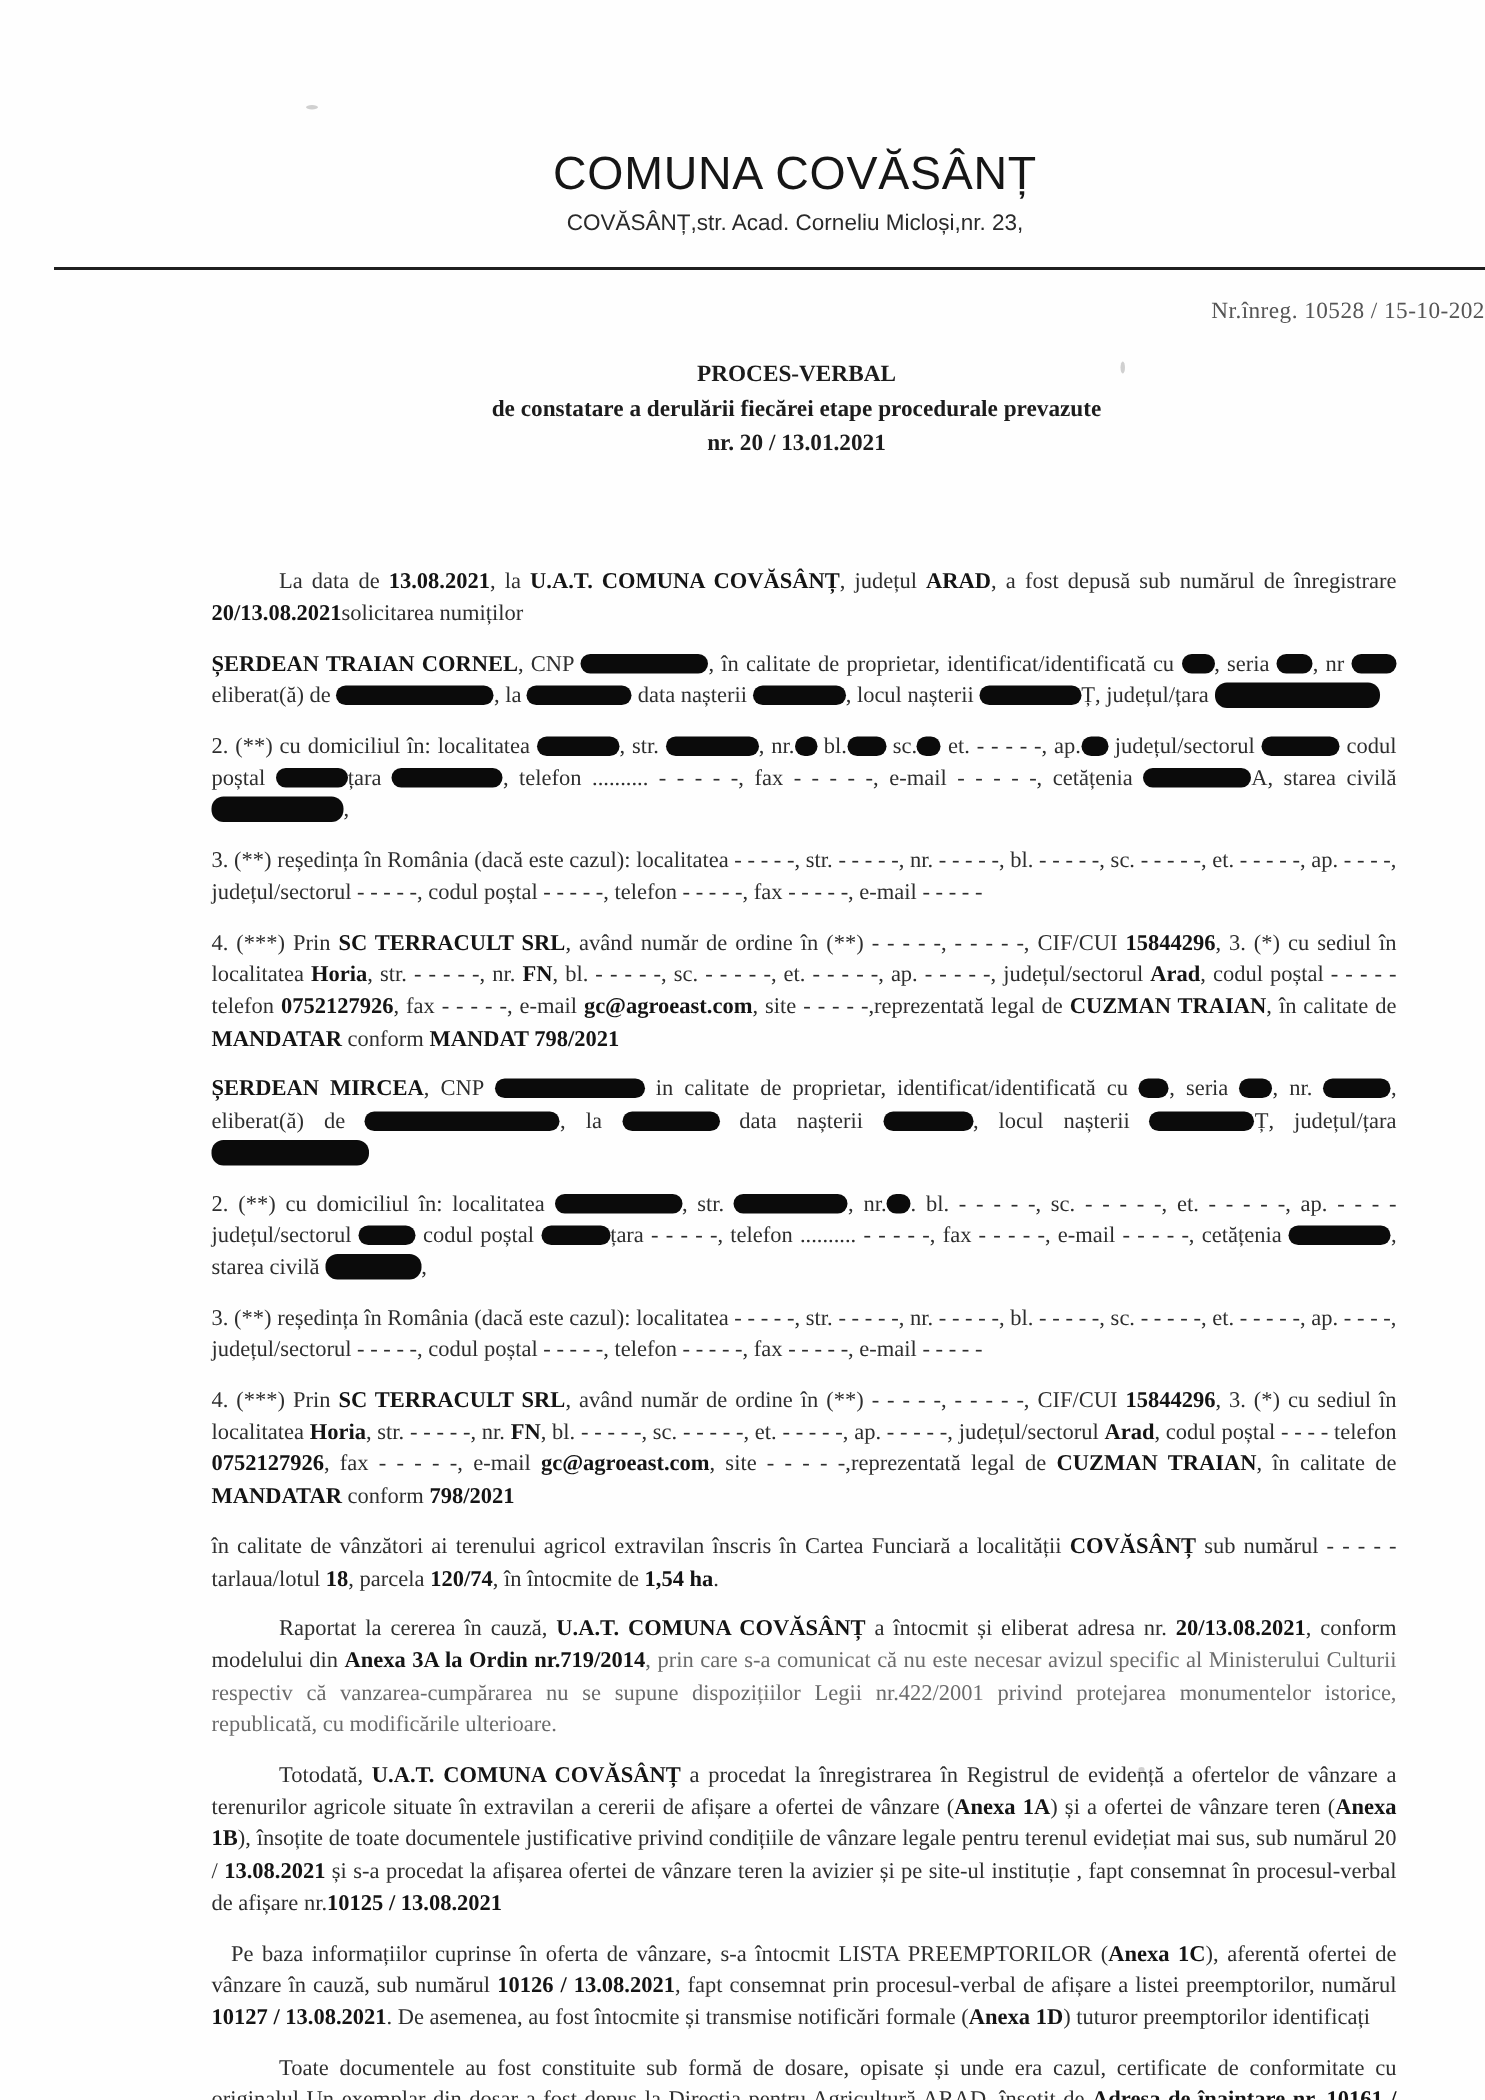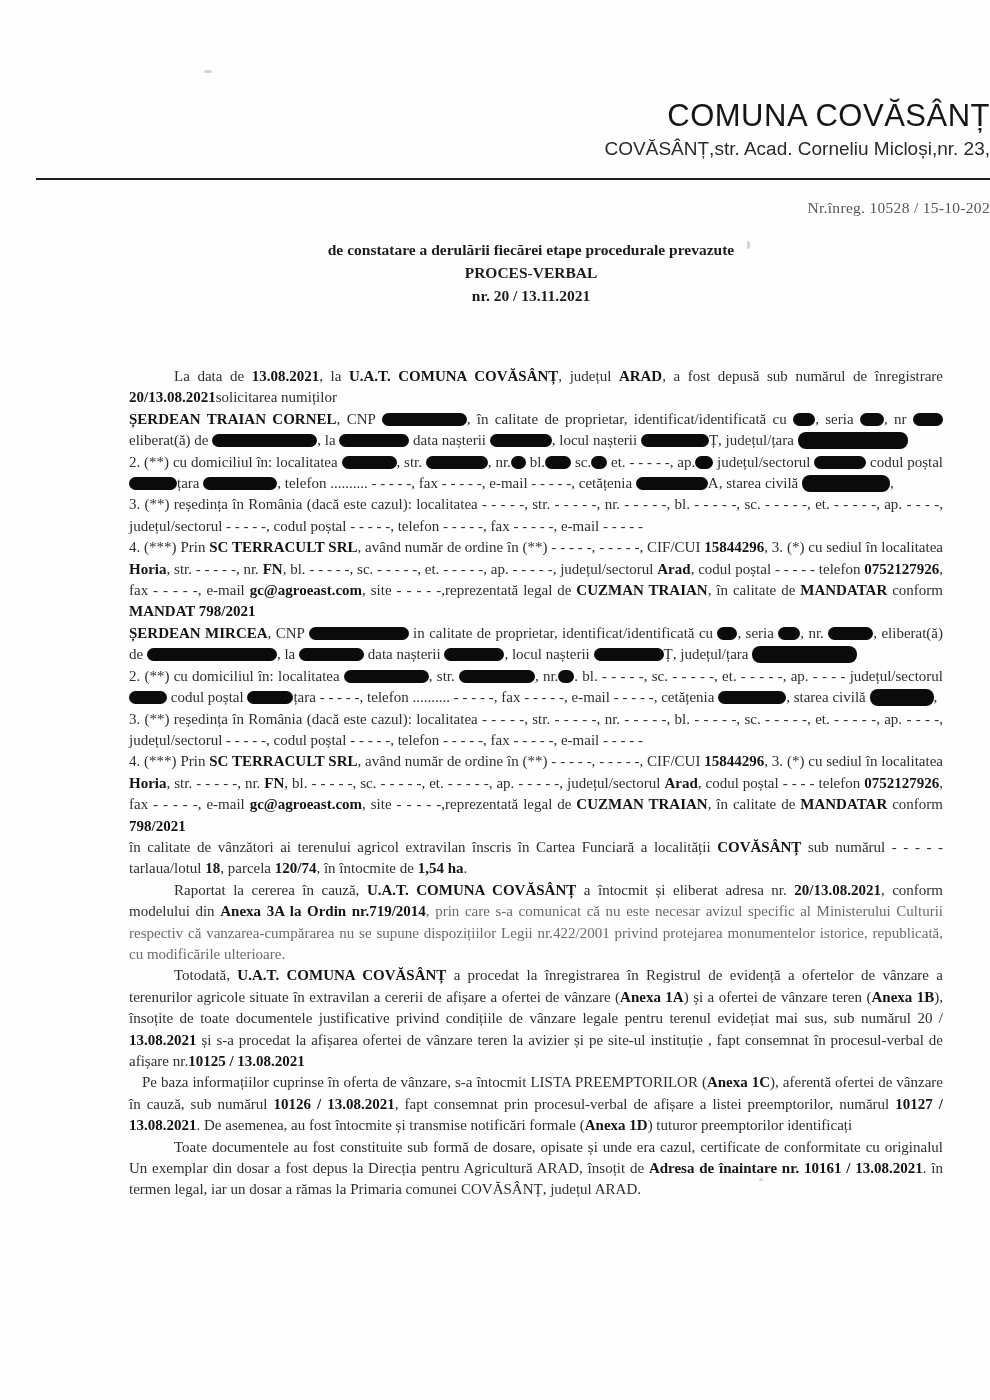--- a/index.html
+++ b/index.html
@@ -8,31 +8,31 @@
     width:990px;height:1400px;
     margin:0 auto;
     background:#fefefe;
     overflow:hidden;
     font-family:"Liberation Serif","DejaVu Serif",serif;
     color:#2e2e2e;
   }
   
   .letterhead{
     position:absolute;top:98px;left:0;right:0;
-    text-align:right;
+    text-align:center;
     padding-left:70px;              
     font-family:"Liberation Sans","DejaVu Sans",sans-serif;
     color:#1d1d1d;
   }
   .org-name{
     margin:0 0 7px 0;
     font-size:31px;font-weight:400;letter-spacing:.5px;
     color:#161616;
   }
-  .addr{font-size:19px;line-height:16px;color:#2a2a2a;}
+  .addr{font-size:15px;line-height:16px;color:#2a2a2a;}
   .rule{
     position:absolute;top:178px;left:36px;right:0;
     height:2px;background:#1f1f1f;
   }
   
   .regnum{
     position:absolute;top:199px;right:-8px;
     font-size:15.5px;color:#555;
     letter-spacing:.3px;
     white-space:nowrap;
@@ -44,21 +44,21 @@
     text-align:center;
     font-weight:700;font-size:15.5px;line-height:23px;
     color:#1c1c1c;
   }
   
   .doc-body{
     position:absolute;top:366px;left:129px;width:814px;
     font-size:15px;line-height:21.4px;
     text-align:justify;
   }
-  .para{margin:0;}
+  .para{margin:12px;}
   .ind-normal{text-indent:45px;}
   .ind-small{text-indent:13px;}
   .b{font-weight:700;color:#141414;}
   .l{color:#6b6b6b;}
   .redact{
     display:inline-block;height:13px;background:#0b0b0b;
     border-radius:7px;vertical-align:-2px;
   }
   .redact.tall{height:17px;border-radius:8px;vertical-align:-4px;}
   
@@ -75,23 +75,23 @@
   <header class="letterhead">
     <h1 class="org-name">COMUNA COVĂSÂNȚ</h1>
     <div class="addr">COVĂSÂNȚ,str. Acad. Corneliu Micloși,nr. 23,</div>
   </header>
 
   <div class="rule"></div>
 
   <div class="regnum">Nr.înreg. 10528 / 15-10-2021</div>
 
   <div class="title-block">
+    <div>PROCES-VERBAL</div>
     <div>de constatare a derulării fiecărei etape procedurale prevazute</div>
-    <div>PROCES-VERBAL</div>
-    <div>nr. 20 / 13.11.2021</div>
+    <div>nr. 20 / 13.01.2021</div>
   </div>
 
   <main class="doc-body">
       <p class="para ind-normal"><span>La data de </span><span class="b">13.08.2021</span><span>, la </span><span class="b">U.A.T. COMUNA COVĂSÂNȚ</span><span>, județul </span><span class="b">ARAD</span><span>, a fost depusă sub numărul de înregistrare </span><span class="b">20/13.08.2021</span><span>solicitarea numiților</span></p>
       <p class="para ind-none"><span class="b">ȘERDEAN TRAIAN CORNEL</span><span>, CNP </span><span class="redact" style="width: 85px;"></span><span>, în calitate de proprietar, identificat/identificată cu </span><span class="redact" style="width: 22px;"></span><span>, seria </span><span class="redact" style="width: 24px;"></span><span>, nr </span><span class="redact" style="width: 30px;"></span><span> eliberat(ă) de </span><span class="redact" style="width: 105px;"></span><span>, la </span><span class="redact" style="width: 70px;"></span><span> data nașterii </span><span class="redact" style="width: 62px;"></span><span>, locul nașterii </span><span class="redact" style="width: 68px;"></span><span>Ț, județul/țara </span><span class="redact tall" style="width: 110px;"></span></p>
       <p class="para ind-none"><span>2. (**) cu domiciliul în: localitatea </span><span class="redact" style="width: 55px;"></span><span>, str. </span><span class="redact" style="width: 62px;"></span><span>, nr.</span><span class="redact" style="width: 15px;"></span><span> bl.</span><span class="redact" style="width: 26px;"></span><span> sc.</span><span class="redact" style="width: 16px;"></span><span> et. - - - - -, ap.</span><span class="redact" style="width: 18px;"></span><span> județul/sectorul </span><span class="redact" style="width: 52px;"></span><span> codul poștal </span><span class="redact" style="width: 48px;"></span><span>țara </span><span class="redact" style="width: 74px;"></span><span>, telefon .......... - - - - -, fax - - - - -, e-mail - - - - -, cetățenia </span><span class="redact" style="width: 72px;"></span><span>A, starea civilă </span><span class="redact tall" style="width: 88px;"></span><span>,</span></p>
       <p class="para ind-none"><span>3. (**) reședința în România (dacă este cazul): localitatea - - - - -, str. - - - - -, nr. - - - - -, bl. - - - - -, sc. - - - - -, et. - - - - -, ap. - - - -, județul/sectorul - - - - -, codul poștal - - - - -, telefon - - - - -, fax - - - - -, e-mail - - - - -</span></p>
       <p class="para ind-none"><span>4. (***) Prin </span><span class="b">SC TERRACULT SRL</span><span>, având număr de ordine în (**) - - - - -, - - - - -, CIF/CUI </span><span class="b">15844296</span><span>, 3. (*) cu sediul în localitatea </span><span class="b">Horia</span><span>, str. - - - - -, nr. </span><span class="b">FN</span><span>, bl. - - - - -, sc. - - - - -, et. - - - - -, ap. - - - - -, județul/sectorul </span><span class="b">Arad</span><span>, codul poștal - - - - - telefon </span><span class="b">0752127926</span><span>, fax - - - - -, e-mail </span><span class="b">gc@agroeast.com</span><span>, site - - - - -,reprezentată legal de </span><span class="b">CUZMAN TRAIAN</span><span>, în calitate de </span><span class="b">MANDATAR</span><span> conform </span><span class="b">MANDAT 798/2021</span></p>
       <p class="para ind-none"><span class="b">ȘERDEAN MIRCEA</span><span>, CNP </span><span class="redact" style="width: 100px;"></span><span> in calitate de proprietar, identificat/identificată cu </span><span class="redact" style="width: 20px;"></span><span>, seria </span><span class="redact" style="width: 22px;"></span><span>, nr. </span><span class="redact" style="width: 45px;"></span><span>, eliberat(ă) de </span><span class="redact" style="width: 130px;"></span><span>, la </span><span class="redact" style="width: 65px;"></span><span> data nașterii </span><span class="redact" style="width: 60px;"></span><span>, locul nașterii </span><span class="redact" style="width: 70px;"></span><span>Ț, județul/țara </span><span class="redact tall" style="width: 105px;"></span></p>
       <p class="para ind-none"><span>2. (**) cu domiciliul în: localitatea </span><span class="redact" style="width: 85px;"></span><span>, str. </span><span class="redact" style="width: 76px;"></span><span>, nr.</span><span class="redact" style="width: 16px;"></span><span>. bl. - - - - -, sc. - - - - -, et. - - - - -, ap. - - - - județul/sectorul </span><span class="redact" style="width: 38px;"></span><span> codul poștal </span><span class="redact" style="width: 46px;"></span><span>țara - - - - -, telefon .......... - - - - -, fax - - - - -, e-mail - - - - -, cetățenia </span><span class="redact" style="width: 68px;"></span><span>, starea civilă </span><span class="redact tall" style="width: 64px;"></span><span>,</span></p>

